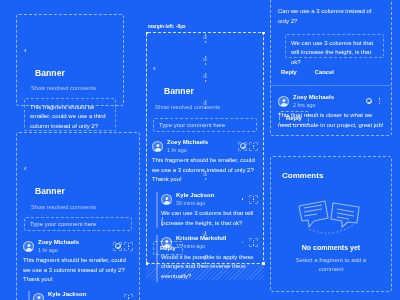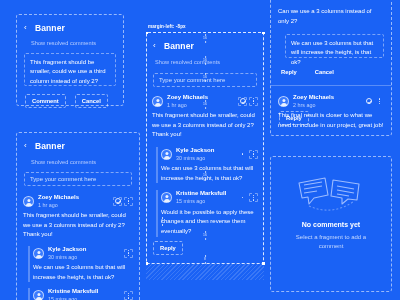--- a/index.html
+++ b/index.html
@@ -16,20 +16,21 @@
   .dash { border: 1px dashed rgba(255,255,255,0.55); }
   .panel {
     position: absolute;
     background: #1a62f5;
   }
   .card-title {
     color: #ffffff;
     font-size: 8.5px;
     font-weight: bold;
     letter-spacing: .1px;
+    margin-top: 45px;
   }
   .back-chevron {
     color: #ffffff; font-size: 8px; line-height: 1;
     display: inline-block; width: 7px;
   }
   .row-head { display: flex; align-items: center; gap: 4px; }
   .link-muted {
     color: #b9ceff; font-size: 5.6px; letter-spacing: .05px;
   }
   .input-box {
@@ -395,20 +396,21 @@
         </span>
       </div>
       <div class="cmt-body">This final result is closer to what we need to include in our project, great job!</div>
     </div>
 
     <span class="btn" style="position:absolute; left:8px; bottom:10px;">Reply</span>
   </div>
 
   <div class="panel dash" style="left:270px; top:156px; width:122px; height:136px; border-radius:3px;">
 
+    <div class="empty-title" style="margin:14px 0 0 11px;">Comments</div>
 
     <div style="margin:16px auto 0 auto; width:72px; height:40px; position:relative;">
       <svg viewBox="0 0 72 40" width="72" height="40" fill="none" stroke="#9dbcff" stroke-width="1.1" stroke-linejoin="round">
         <path d="M4 10 L30 5 L33 22 L19 25 L14 31 L13 24 L7 25 Z"></path>
         <path d="M9 12 L27 9"></path>
           <path d="M9 16 L27 13"></path>
           <path d="M9 20 L22 18"></path>
         <path d="M38 7 L64 11 L62 27 L53 26 L47 31 L47 25 L36 23 Z"></path>
         <path d="M42 13 L59 16"></path>
           <path d="M42 17 L59 20"></path>

